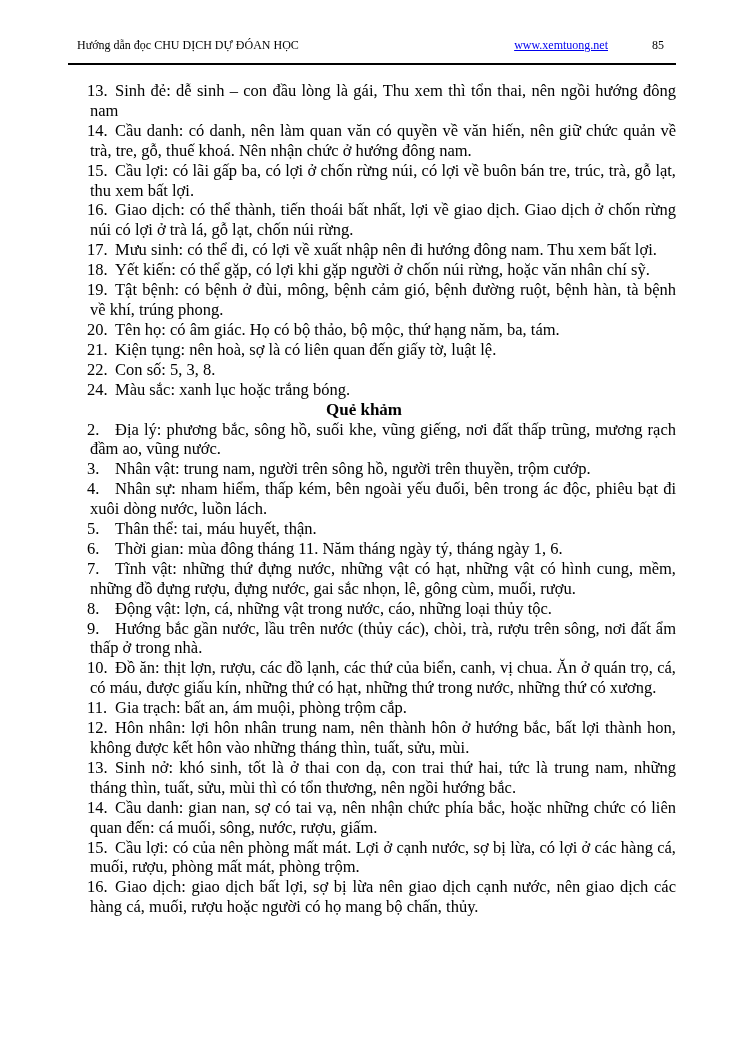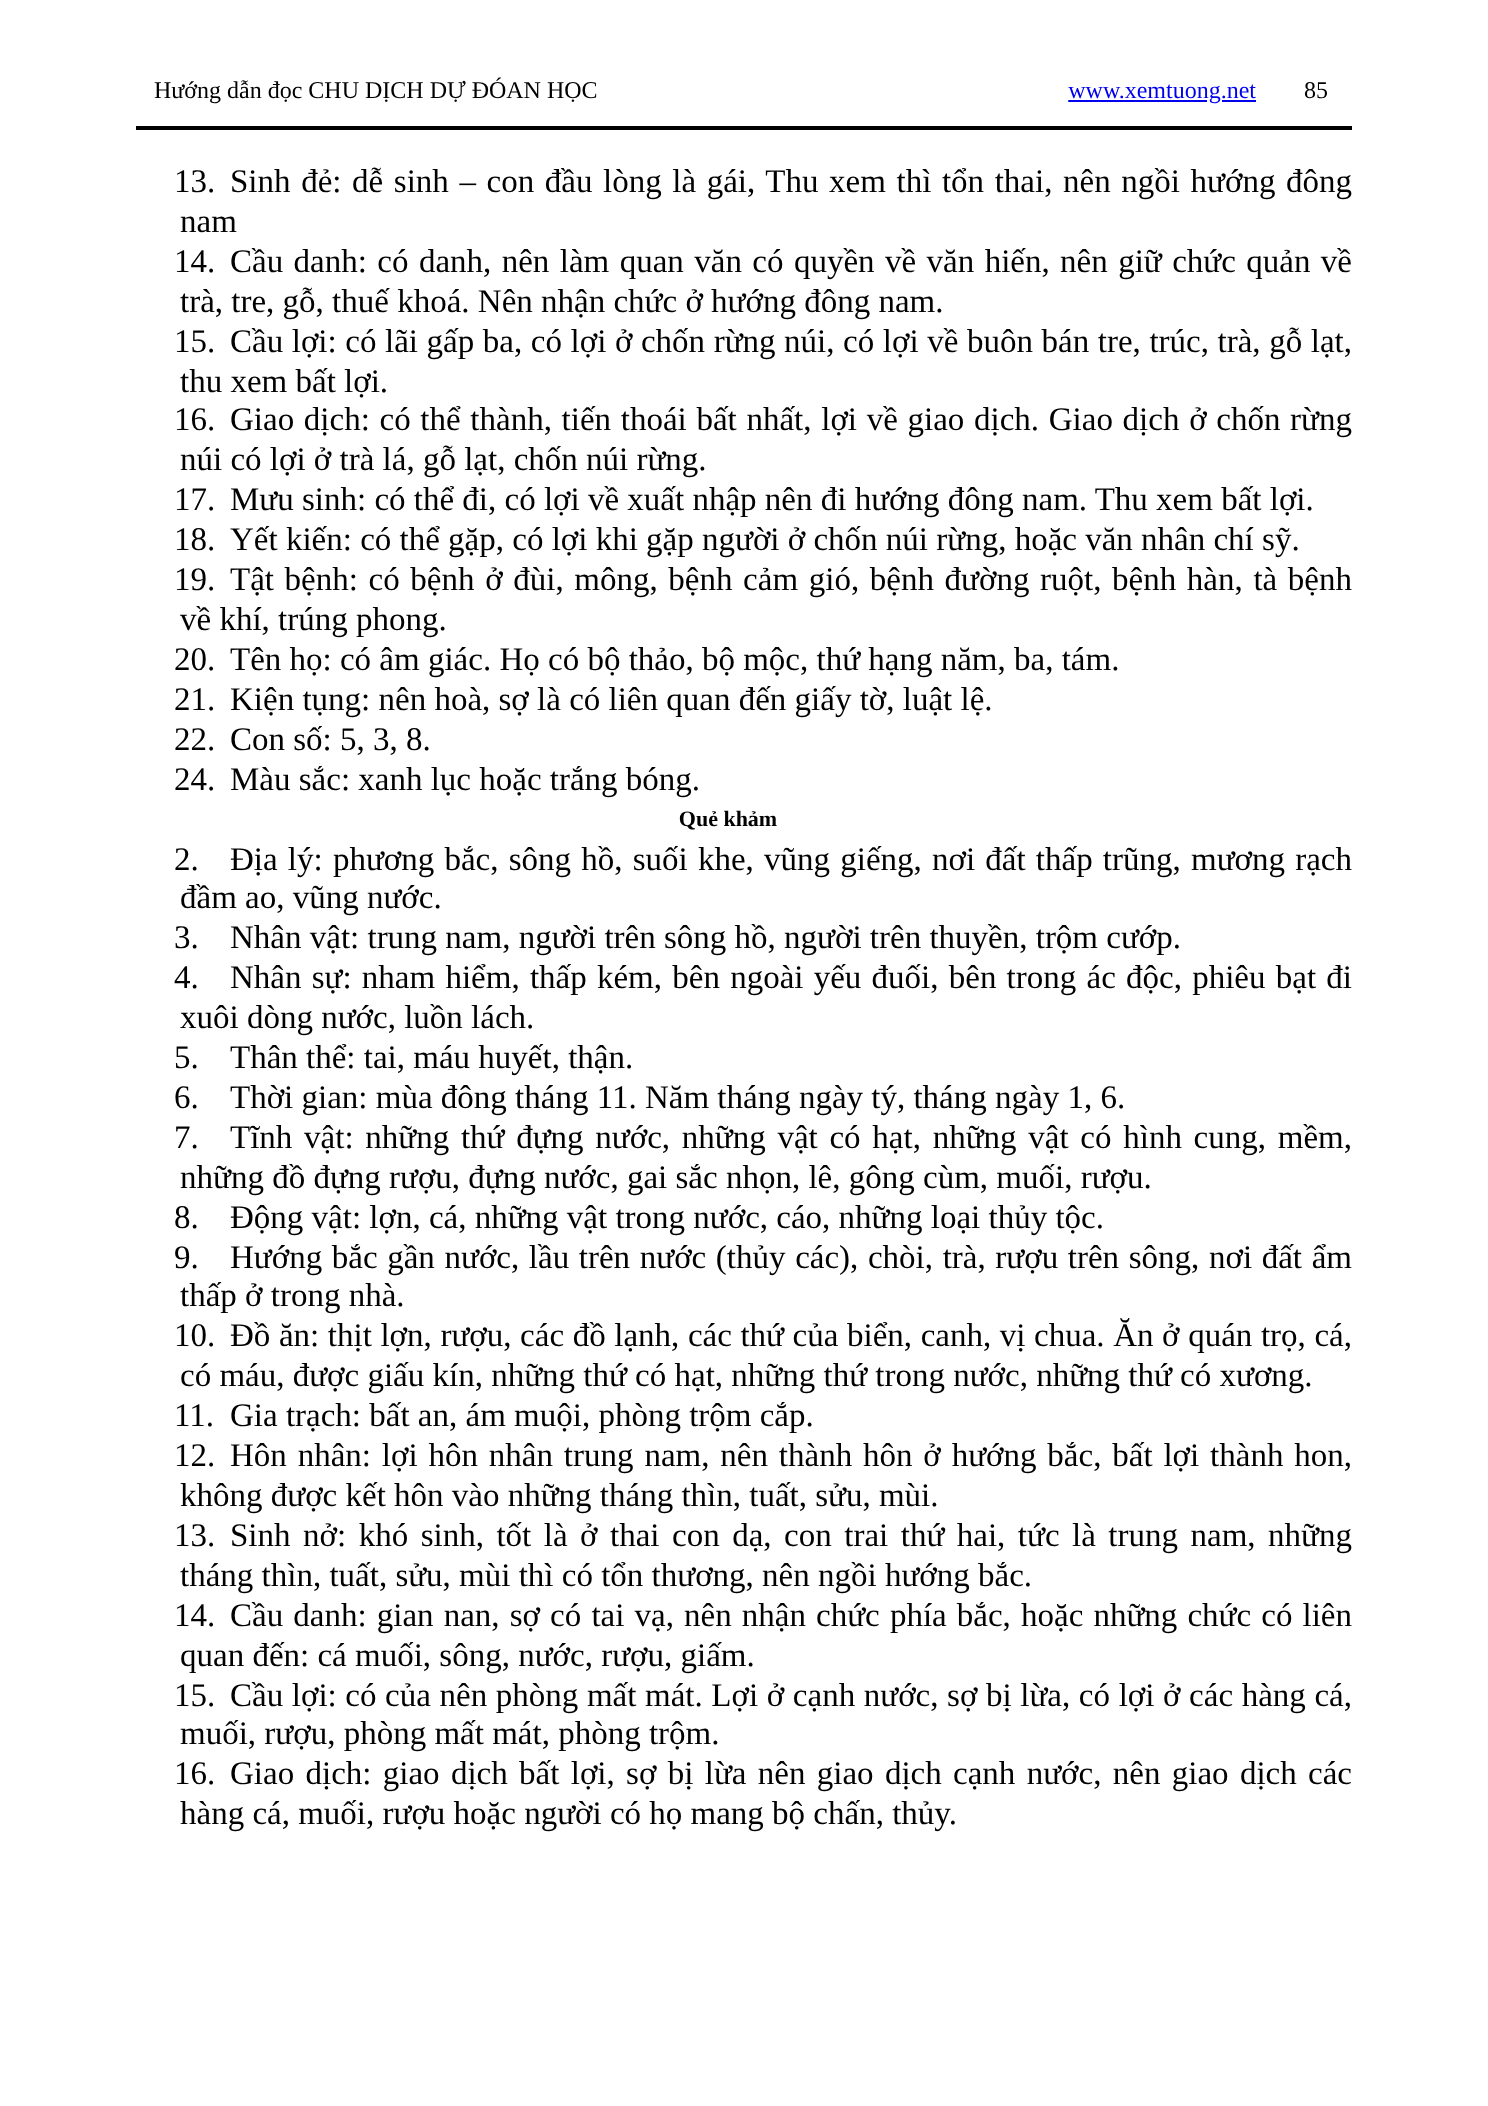--- a/index.html
+++ b/index.html
@@ -7,38 +7,38 @@
     width: 744px; height: 1053px;
     font-family: "Liberation Serif", "DejaVu Serif", serif;
     color: #000;
     overflow: hidden;
   }
   .header {
     display: flex; justify-content: space-between; align-items: baseline;
     padding: 38px 80px 0 77px;
     font-size: 12px;
   }
-  .hright { display: flex; gap: 24px; align-items: center; }
+  .hright { display: flex; gap: 44px; align-items: center; }
   .hlink { color: #0000ee; text-decoration: underline; }
   .hpage { color: #000; }
   .rule { margin: 10px 68px 0 68px; border-top: 2px solid #000; }
   .content {
     padding: 16px 68px 0 52px;
     font-size: 16.5px;
     line-height: 19.9px;
     text-align: justify;
   }
   .olist { margin-left: 35px; }
   .li { padding-left: 3px; text-indent: -3px; }
   .num { display: inline-block; width: 28px; text-indent: 0; }
   .heading {
     margin: 0; padding: 0;
     text-align: center;
     font-weight: bold;
-    font-size: 11px;
+    font-size: 17px;
     line-height: 20px;
     text-indent: 0;
   }
 </style>
 </head>
 <body>
 
 <div class="page">
 
   <div class="header">

